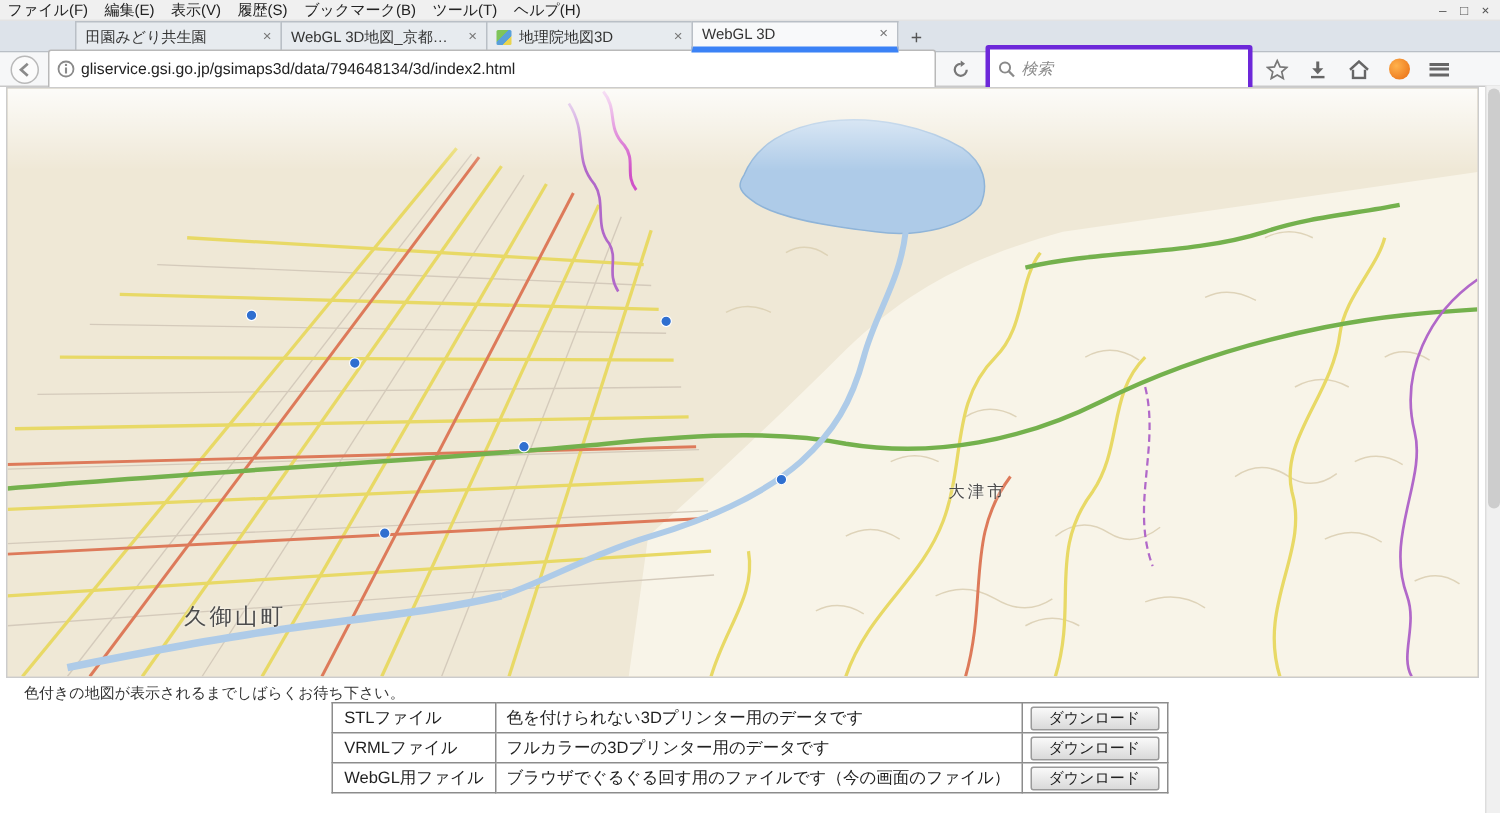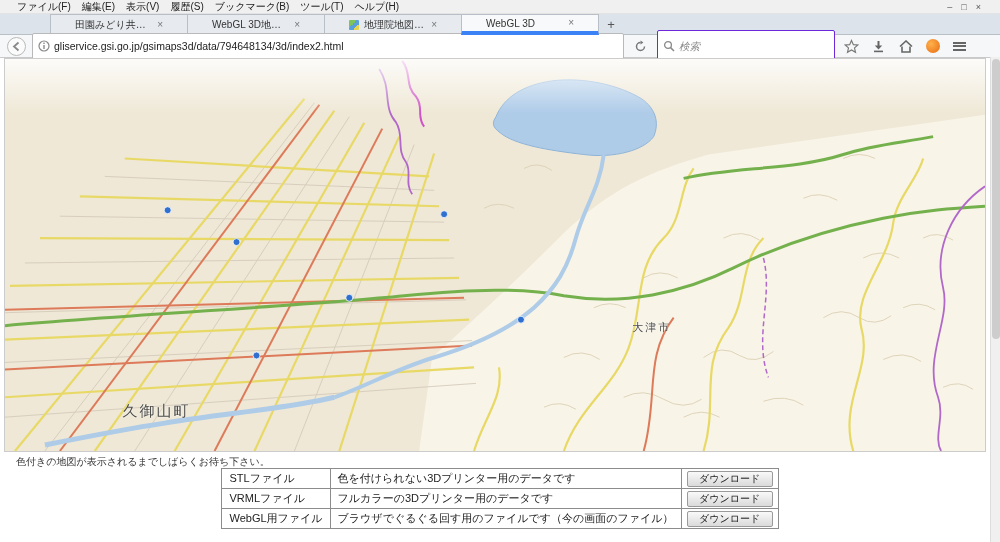--- a/index.html
+++ b/index.html
@@ -1,45 +1,45 @@
 <!DOCTYPE html>
 <html><head>
 <meta charset="utf-8">
 <style>
   *{box-sizing:border-box;margin:0;padding:0}
   html,body{width:1000px;height:542px}
   body{position:relative;font-family:"Liberation Sans","DejaVu Sans",sans-serif;background:#fff;overflow:hidden}
 
   
   .menubar{height:14px;background:#f0f0f0;border-bottom:1px solid #e3e3e3;
-    display:flex;align-items:center;gap:11px;padding:0 17px;font-size:10px;color:#222}
+    display:flex;align-items:center;gap:11px;padding:0 5px;font-size:10px;color:#222}
   .menu-item{cursor:default;white-space:nowrap}
   .win-controls{margin-left:auto;display:flex;gap:9px;font-size:9px;color:#555;padding-right:2px}
 
   .tabbar{height:21px;background:#dde3ea;border-bottom:1px solid #b9bfc6;
     display:flex;align-items:flex-end;padding-left:50px}
-  .tab{height:20px;width:138px;display:flex;align-items:center;gap:5px;padding:0 24px;
+  .tab{height:20px;width:138px;display:flex;align-items:center;gap:5px;padding:0 6px;
     font-size:10px;color:#333;background:#e7ebef;border:1px solid #b9bfc6;border-bottom:none;margin-right:-1px}
   .tab.active{background:#f8f9fa;height:21px;position:relative;z-index:2;margin-bottom:-1px;border-bottom:4px solid #3b82f6}
   .tab-title{flex:1;white-space:nowrap;overflow:hidden;text-overflow:ellipsis}
   .tab-close{color:#777;font-size:10px;line-height:10px}
   .tab-favicon{width:10px;height:10px;flex:0 0 10px;border-radius:1px;
     background:linear-gradient(135deg,#7ec45a 0 40%,#59a0d8 40% 70%,#e8d44f 70%)}
   .newtab{width:26px;height:20px;display:flex;align-items:center;justify-content:center;
     font-size:13px;color:#555}
 
   .navbar{height:23px;background:#f6f7f8;border-bottom:1px solid #c9c9c9;
     display:flex;align-items:center;gap:6px;padding:0 7px}
   .round-btn{width:19px;height:19px;border:1px solid #b9b9b9;border-radius:50%;
     background:#fbfbfb;display:flex;align-items:center;justify-content:center;flex:0 0 19px}
   .urlbox{flex:0 0 592px;height:27px;background:#fff;border:1px solid #b9b9b9;border-radius:2px;
     display:flex;align-items:center;gap:4px;padding:0 5px}
   .urlbox input,.searchbox input{border:none;outline:none;flex:1;font-size:10.5px;color:#222;
     font-family:inherit;background:transparent;min-width:0}
-  .searchbox{flex:0 0 178px;height:32px;background:#fff;border:1px solid #6d28d9;border-radius:2px;
+  .searchbox{flex:0 0 178px;height:32px;background:#fff;border:3px solid #6d28d9;border-radius:2px;
     display:flex;align-items:center;gap:4px;padding:0 5px}
   .searchbox input::placeholder{font-style:italic;color:#8a8a8a}
   .icon-btn{width:21px;height:19px;display:flex;align-items:center;justify-content:center;flex:0 0 21px}
   .acct-dot{width:14px;height:14px;border-radius:50%;background:radial-gradient(circle at 35% 35%,#ffb24d,#e86a10)}
   .hamburger{width:13px;height:9px;border-top:2px solid #666;border-bottom:2px solid #666;position:relative}
   .hamburger::after{content:"";position:absolute;left:0;right:0;top:1.5px;height:2px;background:#666}
 
   
   .map{position:absolute;left:4px;top:58px;width:982px;height:394px;
     border:1px solid #cccccc;background:#efe8d6;overflow:hidden}

